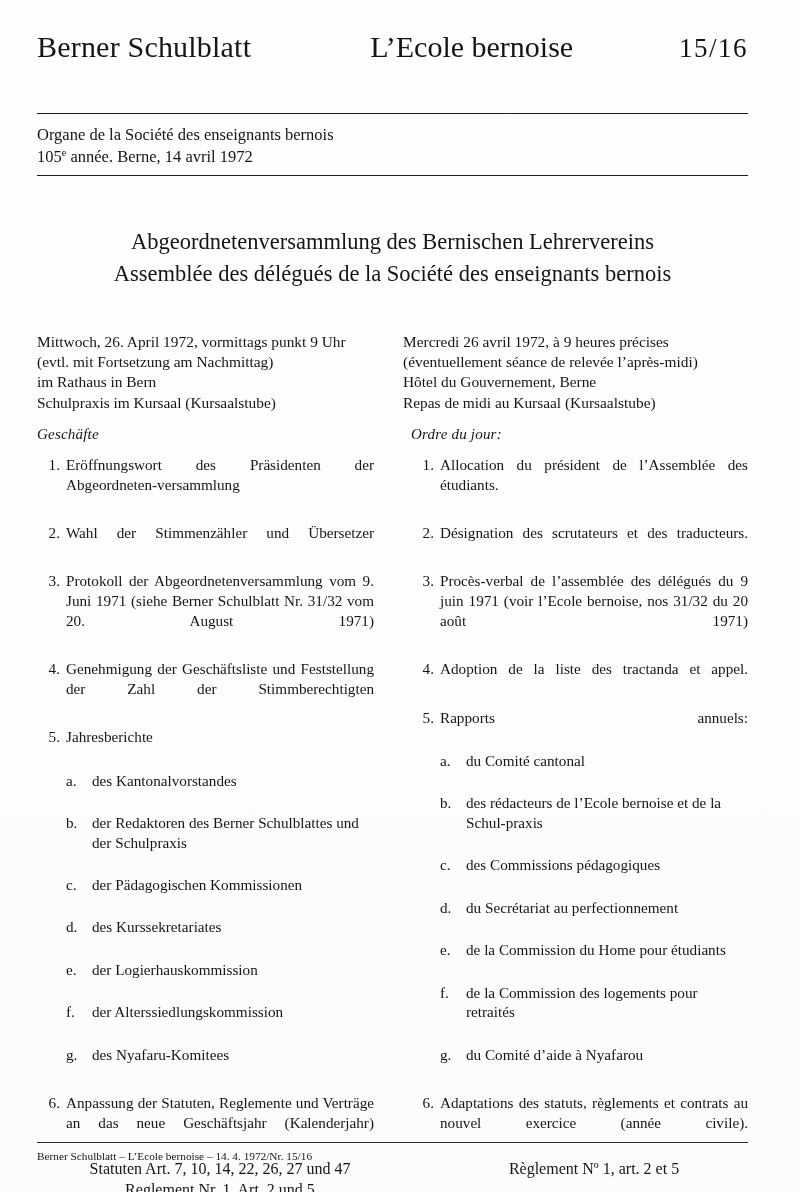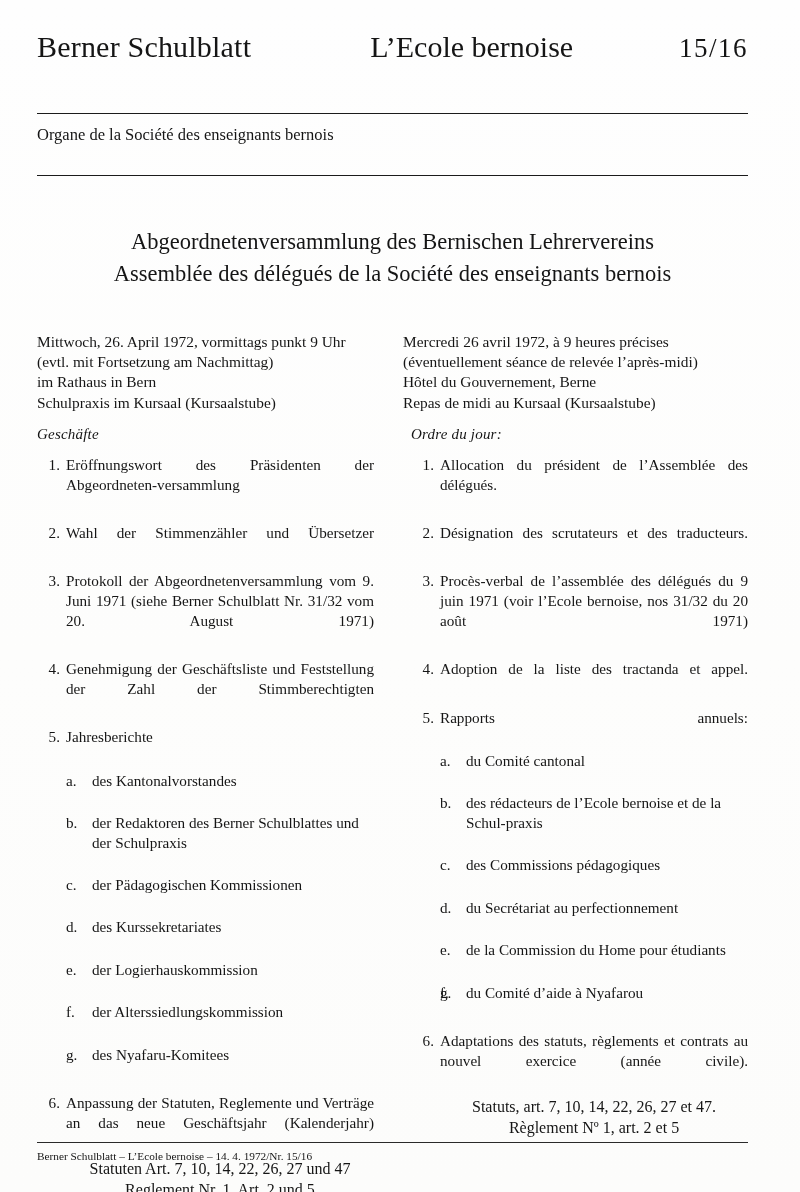--- a/index.html
+++ b/index.html
@@ -225,20 +225,21 @@
     <span class="mast-de">Berner Schulblatt</span>
     <span class="mast-fr">L’Ecole bernoise</span>
     <span class="mast-issue">15/16</span>
   </div>
 
   <div class="rule top"></div>
 
   <div class="organ">
     <div class="organ-col fr">
       <div>Organe de la Société des enseignants bernois</div>
+      <div><span>105</span><sup class="ord">e</sup><span> année. Berne, 14 avril 1972</span></div>
     </div>
   </div>
 
   <div class="rule bottom"></div>
 
   <div class="headline">
     <div>Abgeordnetenversammlung des Bernischen Lehrervereins</div>
     <div>Assemblée des délégués de la Société des enseignants bernois</div>
   </div>
 
@@ -298,21 +299,21 @@
               <div class="pl">Reglement Nr. 1, Art. 2 und 5</div>
             </div>
           </li>
         </ol>
     </div>
     <div class="col">
       <div class="col-heading">Ordre du jour:</div>
       <ol class="items">
           <li class="item">
             <span class="num">1.</span>
-            <span class="text">Allocation du président de l’Assemblée des délégués.</span>
+            <span class="text">Allocation du président de l’Assemblée des étudiants.</span>
           </li>
           <li class="item">
             <span class="num">2.</span>
             <span class="text">Désignation des scrutateurs et des traducteurs.</span>
           </li>
           <li class="item">
             <span class="num">3.</span>
             <span class="text">Procès-verbal de l’assemblée des délégués du 9 juin 1971 (voir l’Ecole bernoise, nos 31/32 du 20 août 1971)</span>
           </li>
           <li class="item">
@@ -321,29 +322,28 @@
           </li>
           <li class="item">
             <span class="num">5.</span>
             <span class="text">Rapports annuels:</span>
             <ol class="subitems">
               <li class="subitem just"><span class="letter">a.</span><span class="subtext">du Comité cantonal</span></li>
               <li class="subitem just"><span class="letter">b.</span><span class="subtext">des rédacteurs de l’Ecole bernoise et de la Schul-praxis</span></li>
               <li class="subitem just"><span class="letter">c.</span><span class="subtext">des Commissions pédagogiques</span></li>
               <li class="subitem just"><span class="letter">d.</span><span class="subtext">du Secrétariat au perfectionnement</span></li>
               <li class="subitem just"><span class="letter">e.</span><span class="subtext">de la Commission du Home pour étudiants</span></li>
-              <li class="subitem just"><span class="letter">f.</span></li>
+              <li class="subitem just"><span class="letter">f.</span><span class="subtext">de la Commission des logements pour retraités</span></li>
               <li class="subitem just"><span class="letter">g.</span><span class="subtext">du Comité d’aide à Nyafarou</span></li>
             </ol>
           </li>
           <li class="item">
             <span class="num">6.</span>
             <span class="text">Adaptations des statuts, règlements et contrats au nouvel exercice (année civile).</span>
             <div class="plainlines">
-              <div class="pl">Statuts, art. 7, 10, 14, 22, 26, 27 et 47.</div>
               <div class="pl">Règlement Nº 1, art. 2 et 5</div>
             </div>
           </li>
         </ol>
     </div>
   </div>
 
   <div class="rule footer"></div>
   <div class="footer">
     <span>Berner Schulblatt – L’Ecole bernoise – 14. 4. 1972/Nr. 15/16</span>

